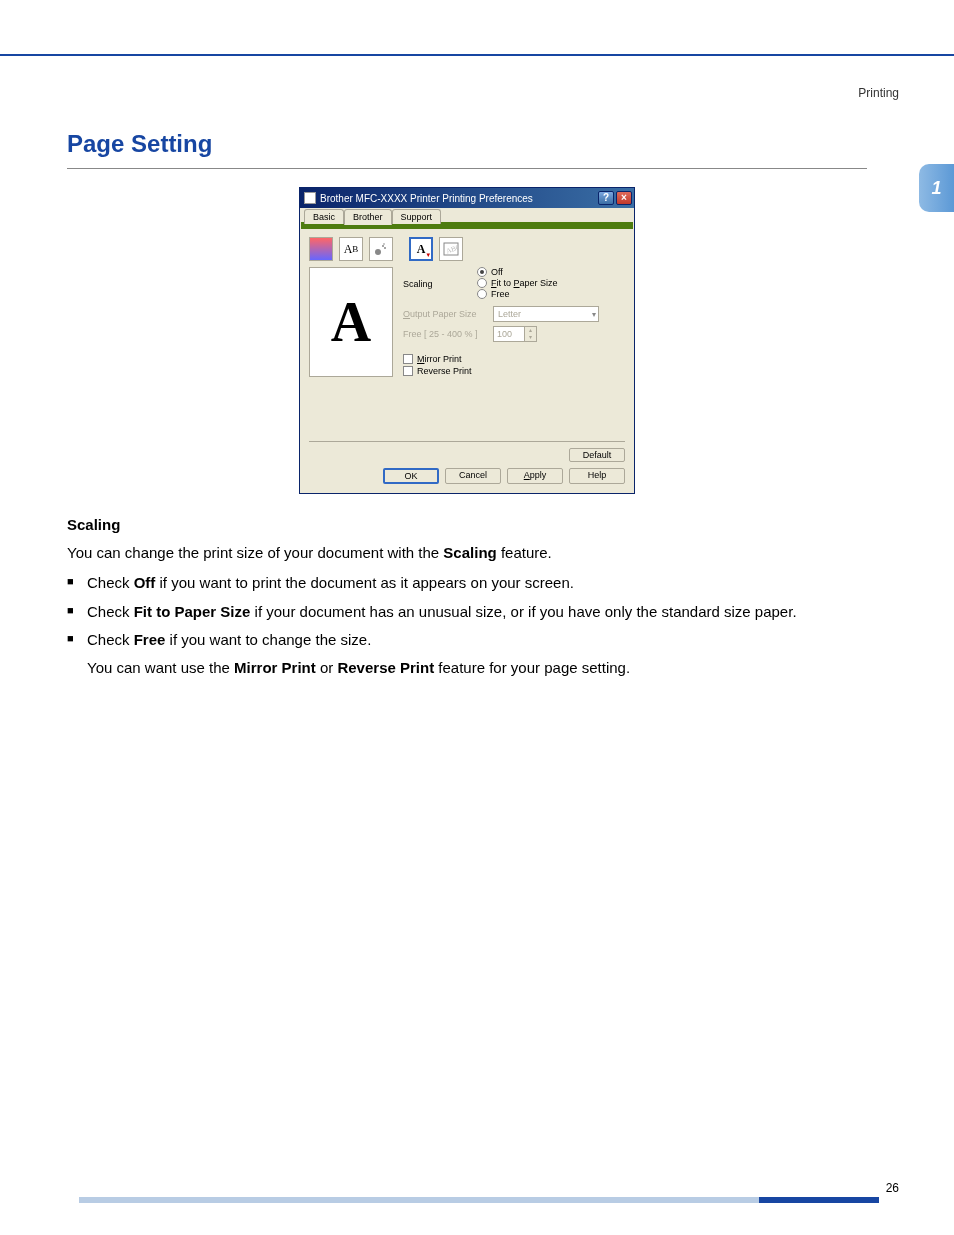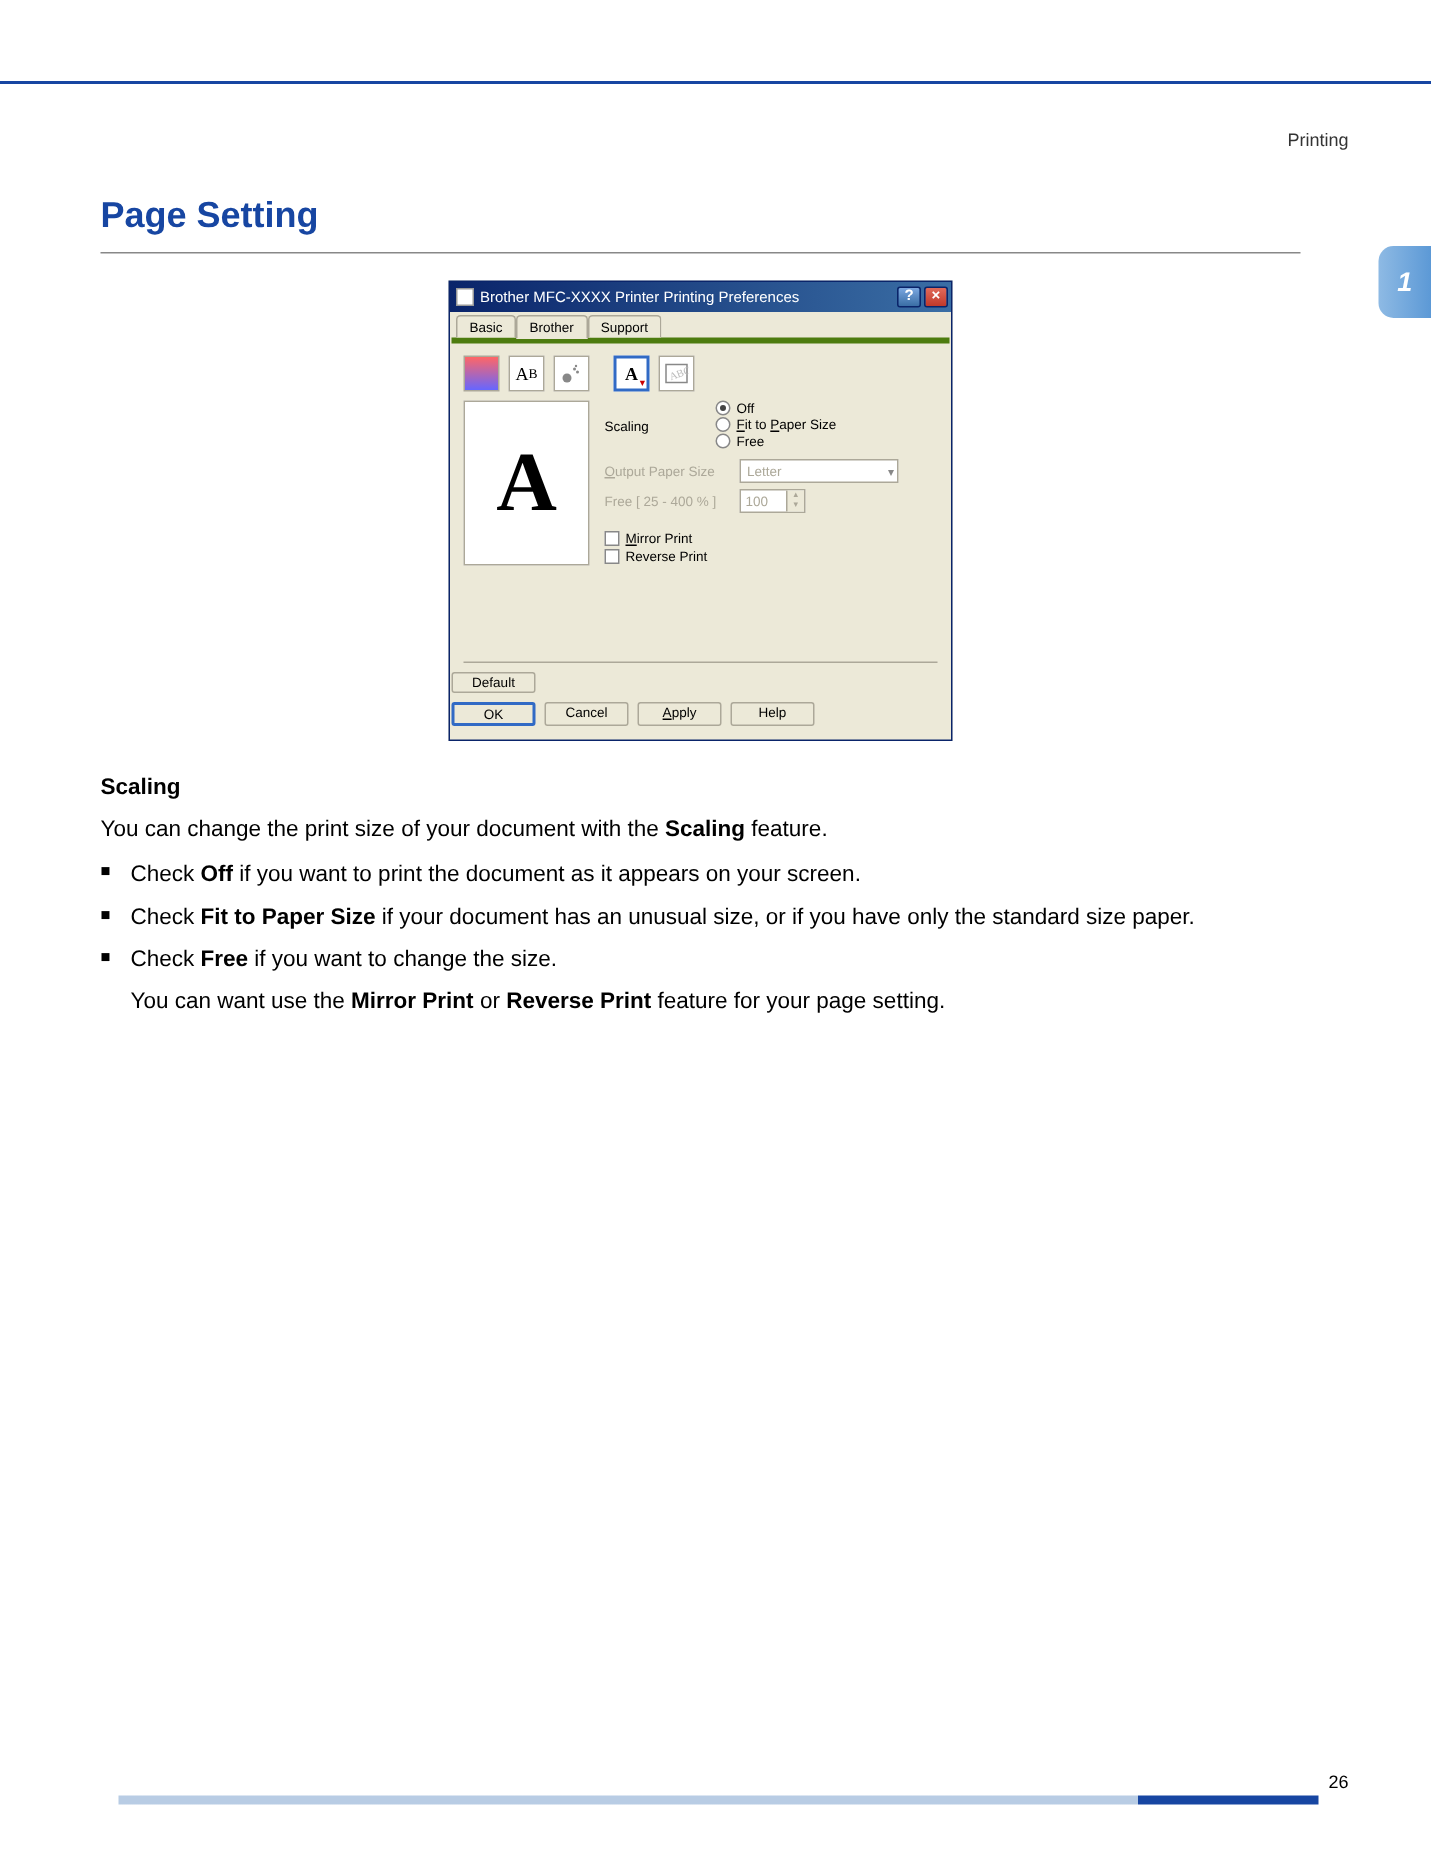--- a/index.html
+++ b/index.html
@@ -93,24 +93,24 @@
     color: #fff;
     font-size: 10px;
     line-height: 12px;
     text-align: center;
     font-weight: bold;
   }
   .winbtn.close { background: linear-gradient(#e06a5a,#c0392b); }
   .dlg-body { padding: 1px; }
   .tabstrip {
     display: flex;
-    align-items: flex-start;
+    align-items: center;
     padding-left: 3px;
     height: 20px;
-    border-bottom: 4px solid #4d7c0f;
+    border-bottom: 7px solid #4d7c0f;
   }
   .tab {
     padding: 2px 8px;
     font-size: 9px;
     border: 1px solid #aca899;
     border-bottom: none;
     background: #ece9d8;
     margin-right: 0px;
     border-top-left-radius: 3px;
     border-top-right-radius: 3px;
@@ -194,32 +194,33 @@
     width: 44px; height: 16px;
     border: 1px solid #aca899; background: #fff;
     display: inline-flex; align-items: center;
     color: #aca899; font-size: 9px;
   }
   .faux-spin .num { flex:1; padding-left:3px; }
   .faux-spin .spinbtns { width:12px; display:flex; flex-direction:column; }
   .faux-spin .spinbtns span { height:7px; line-height:6px; font-size:6px; text-align:center; border-left:1px solid #aca899; background:#ece9d8; }
   .chk-line { display:flex; align-items:center; gap:4px; margin-top:2px; }
   .dlg-sep { border:none; border-top:1px solid #aca899; margin: 56px 8px 6px 8px; }
-  .default-row { display:flex; justify-content:flex-start; padding: 0 8px 6px 0; }
+  .default-row { display:flex; justify-content:flex-end; padding: 0 8px 6px 0; }
   .btn {
     min-width: 56px;
     padding: 1px 8px;
     font-size: 9px;
     background: #ece9d8;
     border: 1px solid #aca899;
     border-radius: 2px;
     text-align: center;
   }
   .btnrow {
     display:flex;
+    justify-content:flex-end;
     gap: 6px;
     padding: 0 8px 8px 0;
   }
   .btn.primary { border: 2px solid #316ac5; }
 
   
   .section-h {
     font-size: 15px;
     font-weight: bold;
     margin-bottom: 10px;

